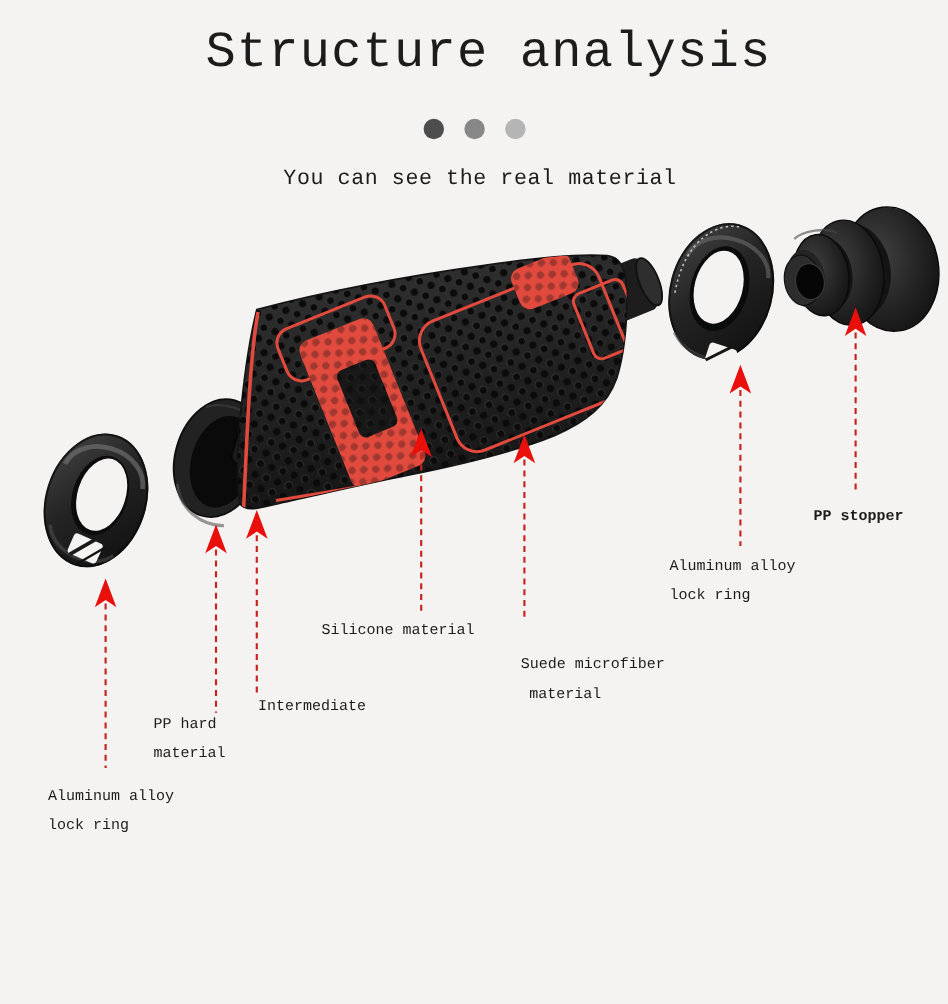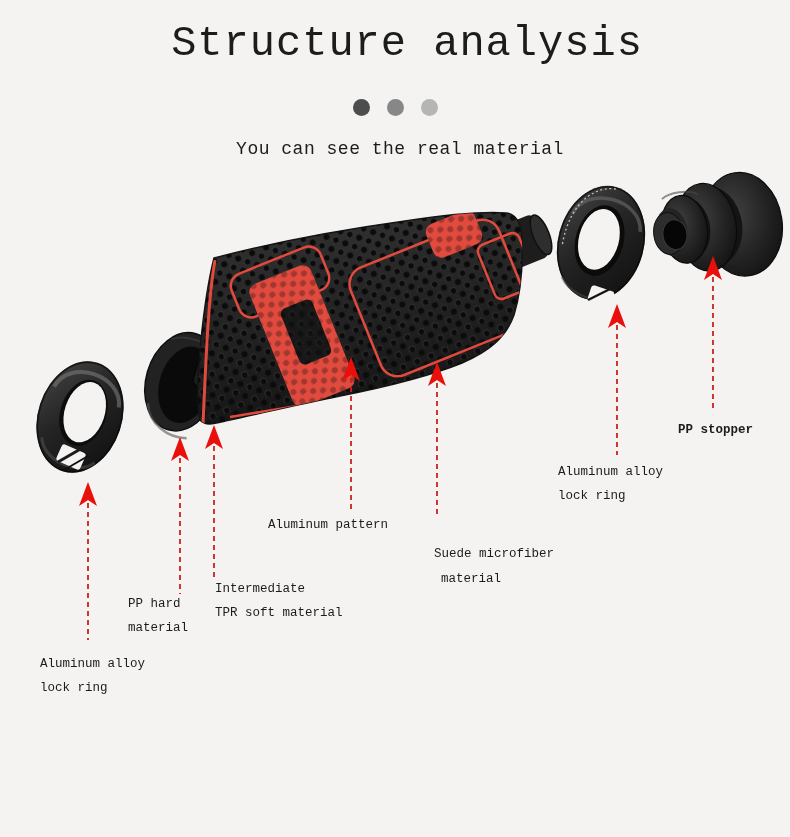--- a/index.html
+++ b/index.html
@@ -228,24 +228,23 @@
   <div class="part-label" id="lbl-aluminum-left">
     <span class="line">Aluminum alloy</span>
     <span class="line">lock ring</span>
   </div>
   <div class="part-label" id="lbl-pp-hard">
     <span class="line">PP hard</span>
     <span class="line">material</span>
   </div>
   <div class="part-label" id="lbl-intermediate">
     <span class="line">Intermediate</span>
-    <span class="line">TPR soft material</span>
   </div>
   <div class="part-label" id="lbl-silicone">
-    <span class="line">Aluminum pattern</span>
+    <span class="line">Silicone material</span>
   </div>
   <div class="part-label" id="lbl-suede">
     <span class="line">Suede microfiber</span>
     <span class="line indent">material</span>
   </div>
   <div class="part-label" id="lbl-aluminum-right">
     <span class="line">Aluminum alloy</span>
     <span class="line">lock ring</span>
   </div>
   <div class="part-label" id="lbl-pp-stopper">

